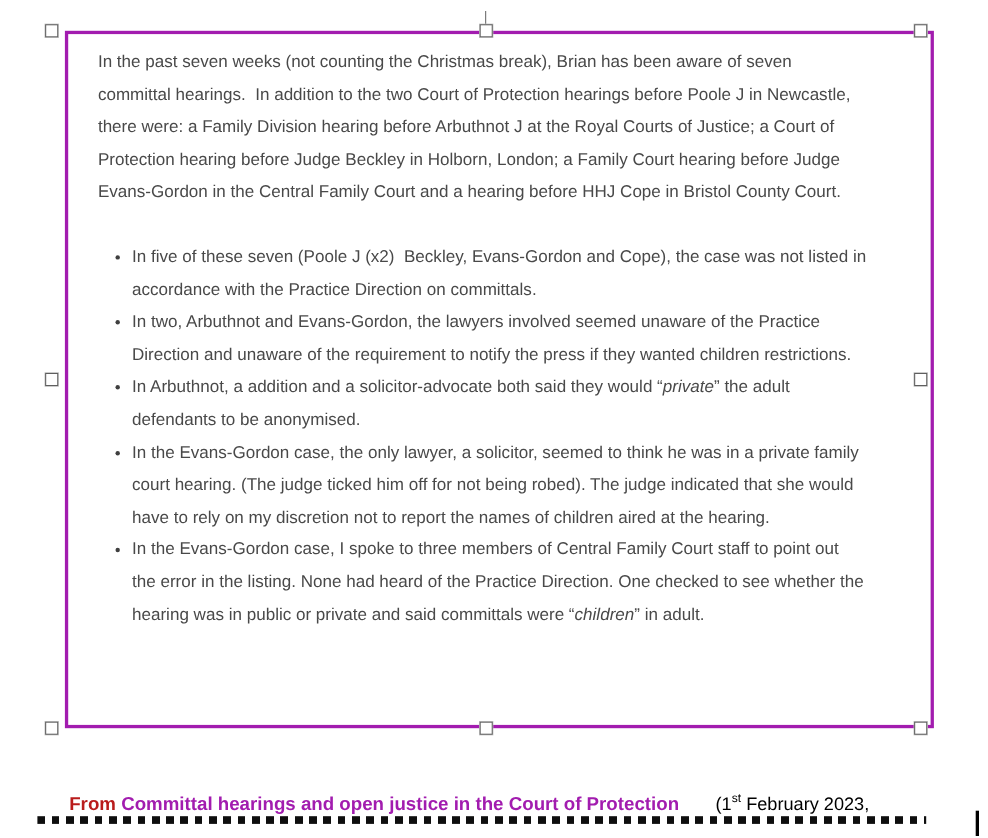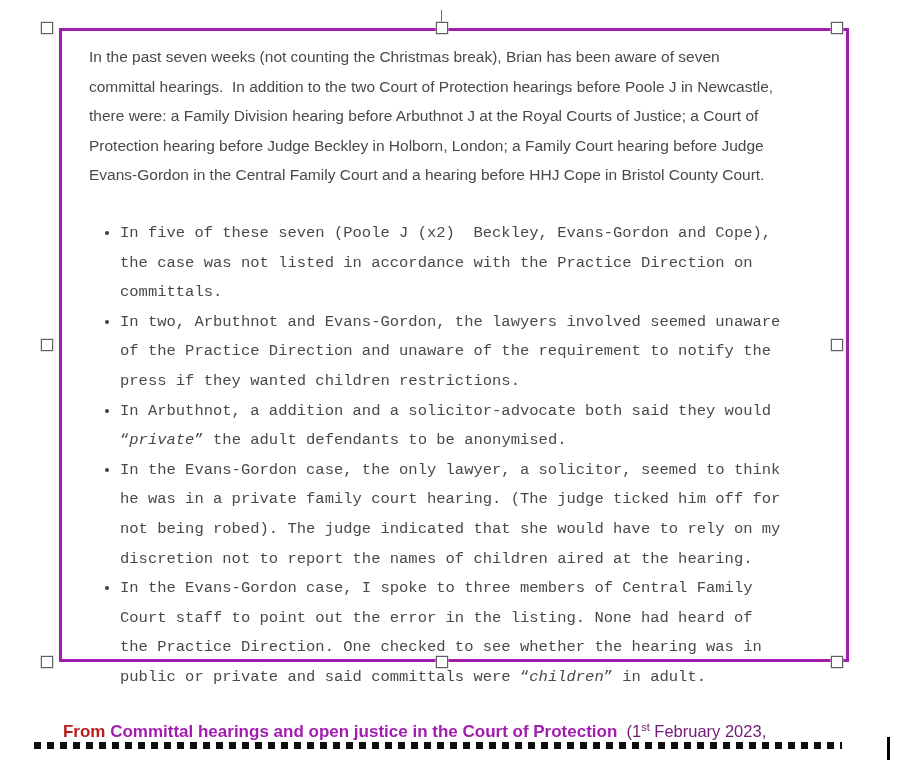--- a/index.html
+++ b/index.html
@@ -14,41 +14,41 @@
     position:absolute;left:47px;top:28px;width:790px;height:634px;
     border:3px solid #a21caf;box-sizing:border-box;background:#ffffff;margin-left:12px;
   }
   .tb-content{
     position:absolute;left:0;top:0;right:0;
     padding:11px 58px 0 27px;
     font-size:15.5px;line-height:29.6px;color:#494949;
   }
   .tb-content p{margin:0;white-space:pre-wrap;}
   .tb-content ul{margin:29px 0 0 0;padding:0 0 0 31px;}
-  .tb-content li{white-space:pre-wrap;font-family:Liberation Mono, monospace;}
+  .tb-content li{white-space:pre-wrap;}
   .tb-content li::marker{color:#3f3f3f;}
   .tb-content em{font-style:italic;}
 
   
   .handle{
     position:absolute;width:12px;height:12px;background:#ffffff;
     border:1px solid #5f5f5f;box-sizing:border-box;box-shadow:0 0 0 0.5px #bdbdbd;
   }
   .rot-stem{
     position:absolute;left:441px;top:10px;width:1px;height:13px;background:#6e6e6e;
   }
 
   
   .footer{
     position:absolute;left:44px;top:692px;width:830px;
     font-size:17px;line-height:26px;white-space:pre-wrap;
   }
   .footer .from{font-weight:bold;color:#b91c1c;}
   .footer a.src-link{font-weight:bold;color:#a21caf;cursor:pointer;}
-  .footer .date{color:#701a75;font-size:16.5px;}
+  .footer .date{color:#000000;font-size:16.5px;padding-left:24px;}
   .footer sup{font-size:11px;vertical-align:super;line-height:0;}
 
   .dashed-line{
     position:absolute;left:34px;top:742px;width:808px;height:7px;
     background:repeating-linear-gradient(90deg,#0e0e0e 0 7px,transparent 7px 13px);
   }
   .caret-bar{
     position:absolute;left:887px;top:737px;width:3px;height:23px;background:#000000;
   }
 </style>

